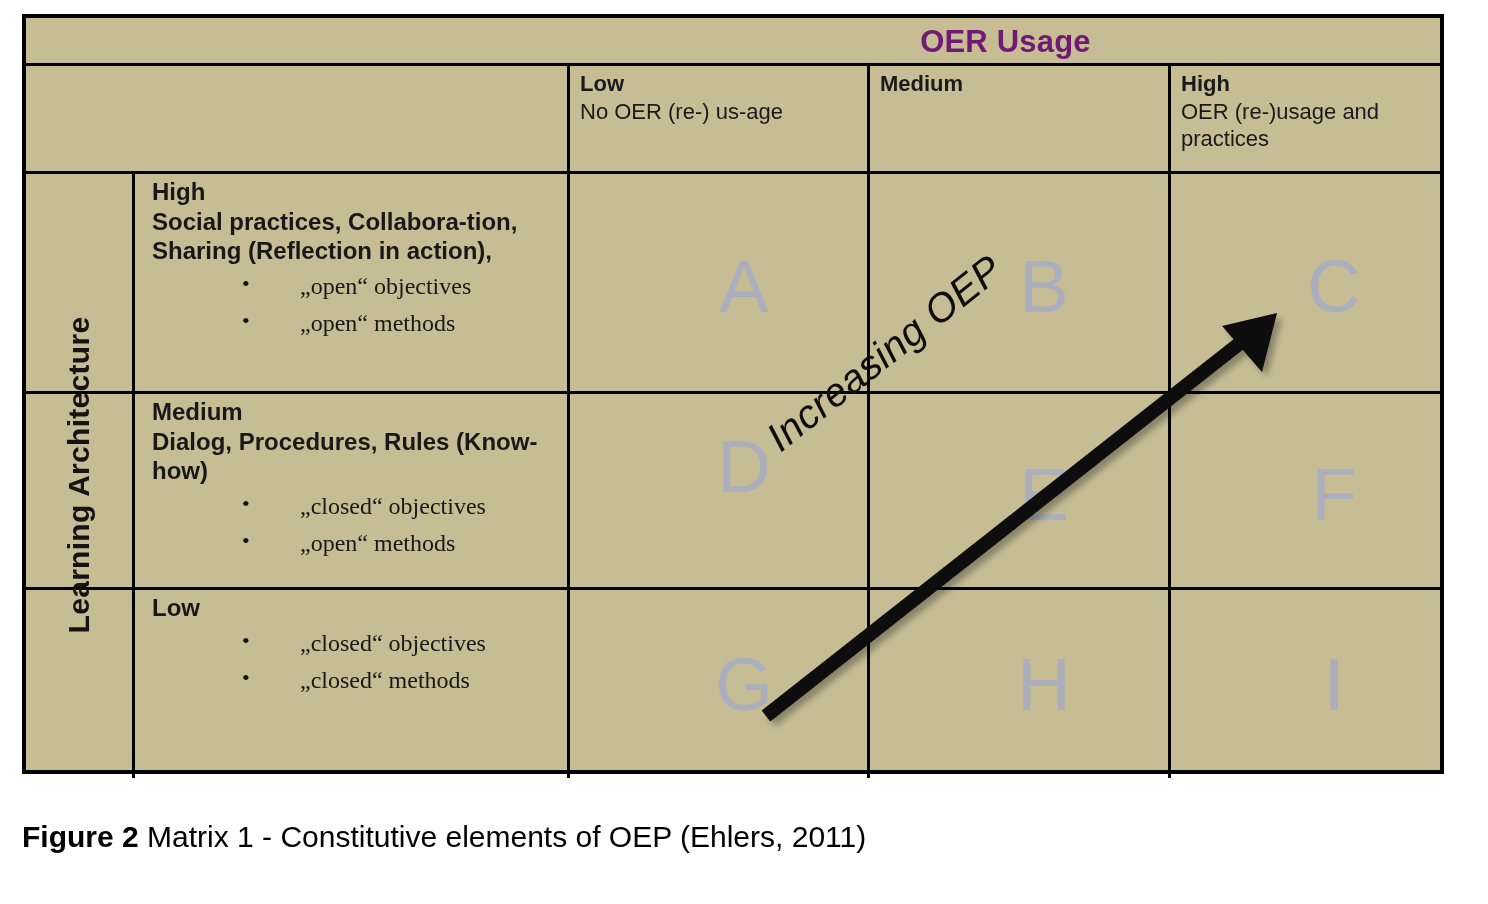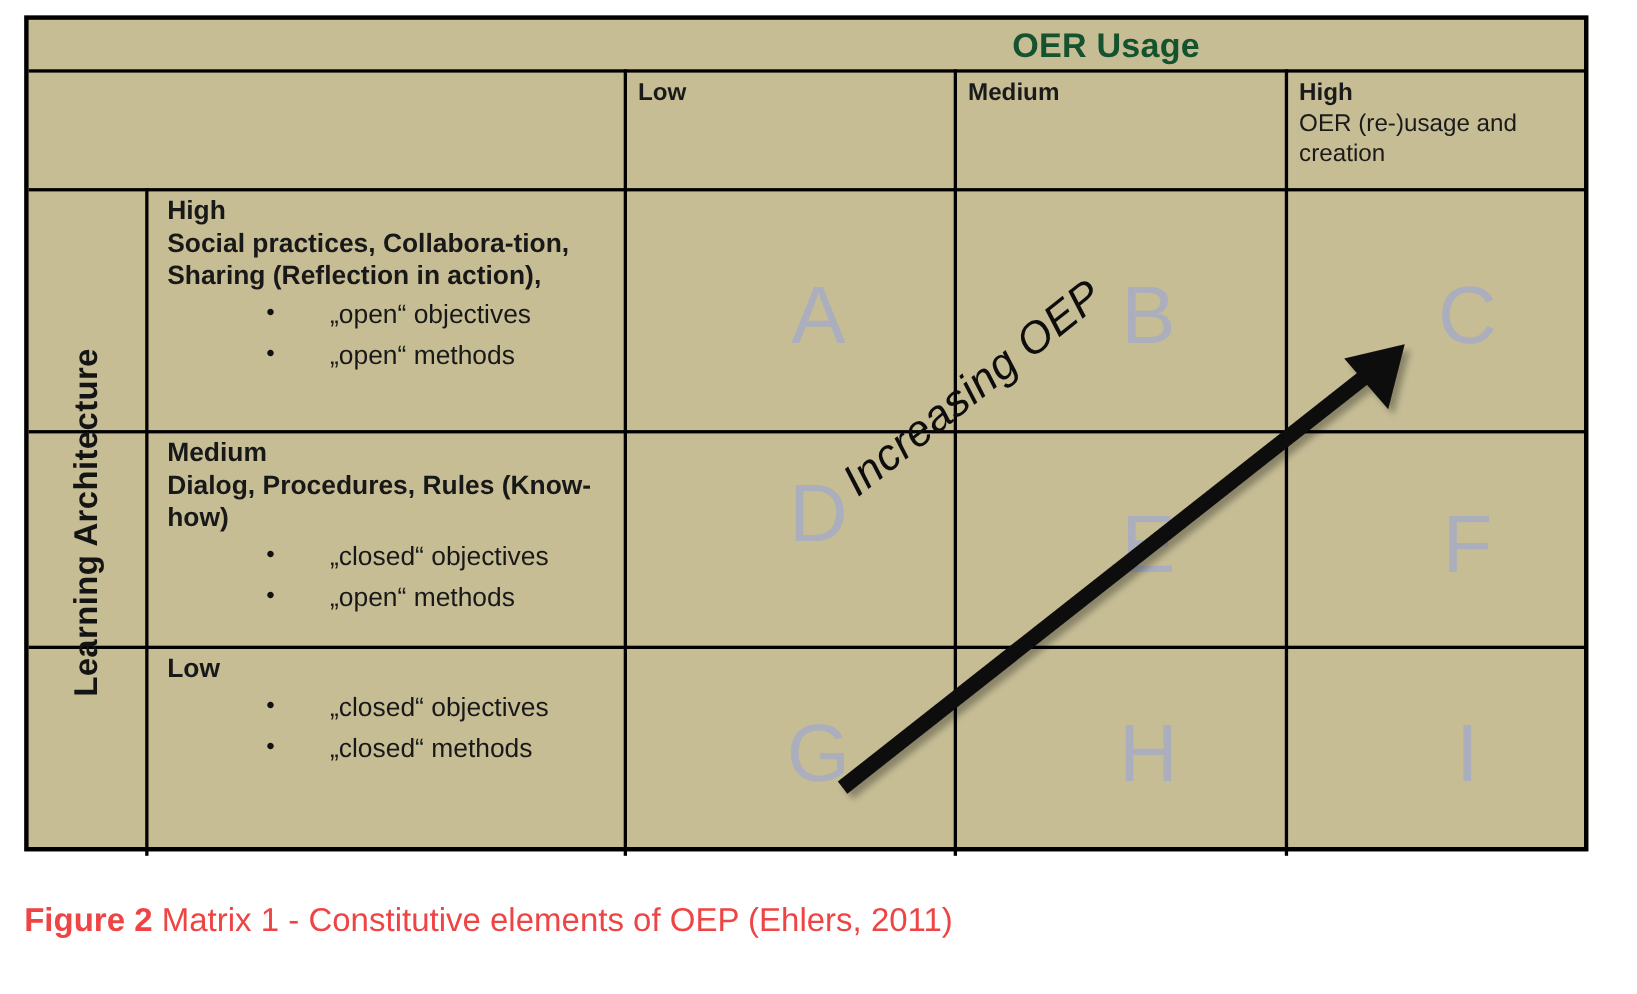--- a/index.html
+++ b/index.html
@@ -54,21 +54,21 @@
     position: absolute;
     left: 545px;
     top: 2px;
     width: 869px;
     height: 44px;
     display: flex;
     align-items: center;
     justify-content: center;
     font-size: 31px;
     font-weight: bold;
-    color: #14532d;
+    color: #701a75;
     letter-spacing: .2px;
   }
 
   .col-head {
     position: absolute;
     top: 48px;
     height: 104px;
     padding: 4px 8px 0 9px;
     box-sizing: border-box;
     font-size: 22px;
@@ -129,20 +129,21 @@
     font-size: 24px;
   }
   .row-cell .rc-desc {
     display: block;
     font-weight: bold;
   }
   .row-cell ul {
     list-style: none;
     margin: 2px 0 0 0;
     padding: 0;
+    font-family: Liberation Serif, serif;
   }
   .row-cell ul li {
     position: relative;
     padding-left: 148px;
     line-height: 1.55;
     font-size: 24px;
   }
   .row-cell ul li::before {
     content: "\2022";
     position: absolute;
@@ -197,21 +198,21 @@
     font-family: "Liberation Sans", sans-serif;
     letter-spacing: .5px;
   }
 
   
   .caption {
     position: absolute;
     left: 22px;
     top: 820px;
     font-size: 30px;
-    color: #ef4444;
+    color: #000000;
     white-space: nowrap;
   }
   .caption .cap-strong { font-weight: bold; }
   .caption .cap-rest { font-weight: normal; }
 </style>
 </head>
 <body>
 
 <div id="figure-root">
 
@@ -227,27 +228,28 @@
       <div class="rule rule-v" style="left:106px; top:153px; height:607px;"></div>
       <div class="rule rule-v" style="left:541px; top:45px; height:715px;"></div>
       <div class="rule rule-v" style="left:841px; top:45px; height:715px;"></div>
       <div class="rule rule-v" style="left:1142px; top:45px; height:715px;"></div>
     </div>
 
     <div class="oer-title">OER Usage</div>
 
     <div class="col-head" id="col-head-low">
       <span class="ch-title">Low</span>
+      <span class="ch-desc">No OER (re-) us-age</span>
     </div>
     <div class="col-head" id="col-head-medium">
       <span class="ch-title">Medium</span>
     </div>
     <div class="col-head" id="col-head-high">
       <span class="ch-title">High</span>
-      <span class="ch-desc">OER (re-)usage and creation</span>
+      <span class="ch-desc">OER (re-)usage and practices</span>
     </div>
 
     <div class="axis-label">
       <span>Learning Architecture</span>
     </div>
 
     <div class="row-cell" id="row-cell-high">
       <span class="rc-title">High</span>
       <span class="rc-desc">Social practices, Collabora-tion, Sharing (Reflection in action),</span>
       <ul>

